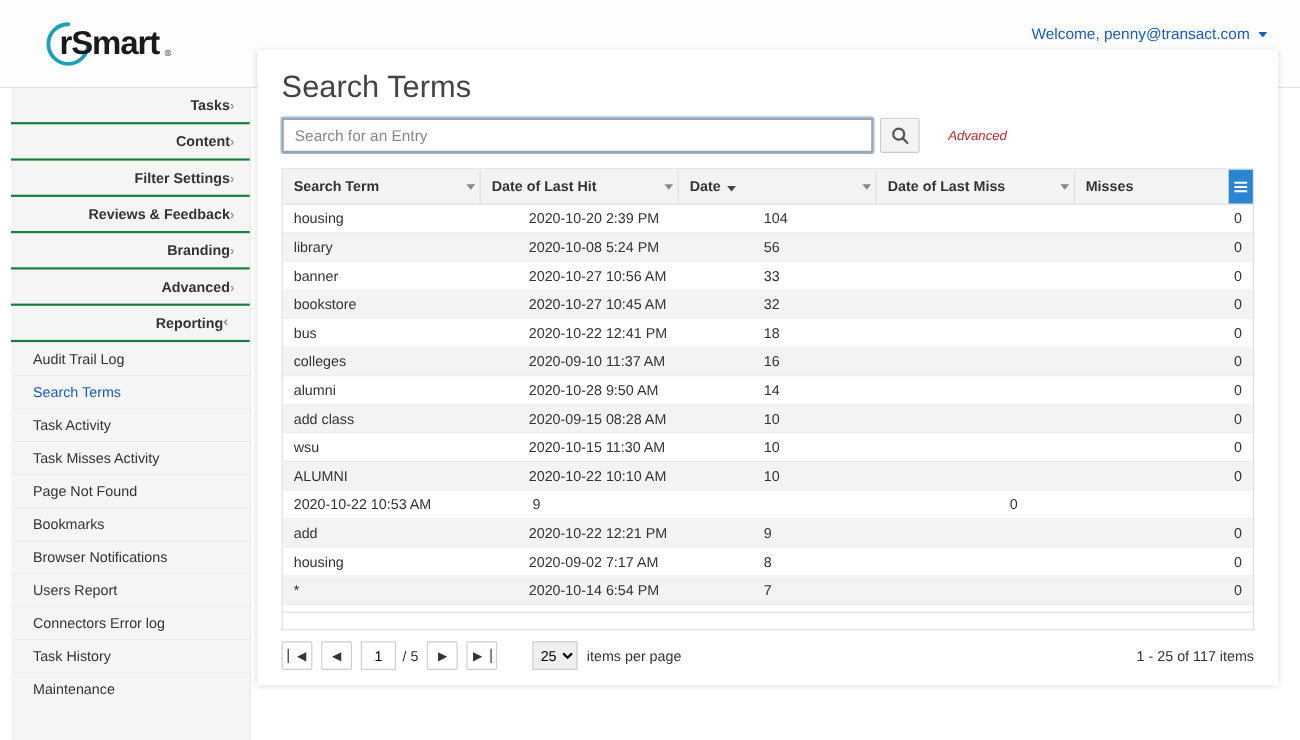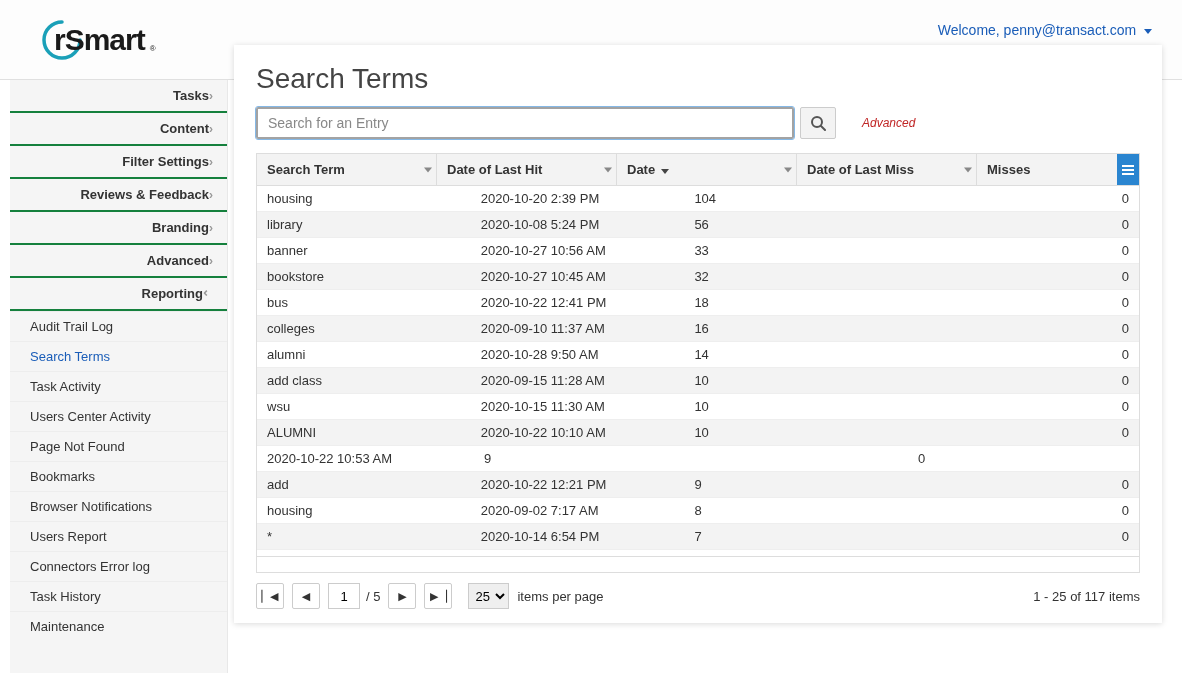--- a/index.html
+++ b/index.html
@@ -256,21 +256,21 @@
     width: 32px; height: 26px;
     text-align: center;
     border: 1px solid #ccc;
     font-size: 13px;
   }
   .pg-of { font-size: 13px; color: #333; margin-left:-2px;}
   .pg-select {
     height: 26px;
     border: 1px solid #ccc;
     font-size: 13px;
-    margin-left: 8px;
+    margin-left: 24px;
     padding: 0 2px;
   }
   .pg-label { font-size: 13px; }
   .pg-summary { margin-left: auto; font-size: 13px; }
 
   
   ::-webkit-scrollbar { width: 14px; height: 14px; }
   ::-webkit-scrollbar-track { background: #f1f1f1; }
   ::-webkit-scrollbar-thumb { background: #c4c4c4; }
 </style>
@@ -319,21 +319,21 @@
       <span class="chev">›</span>
     </div>
     <div class="sidebar-group expanded">
       <span>Reporting</span>
       <span class="chev">⌄</span>
     </div>
     <div class="sidebar-subitems">
       <div class="sidebar-sub">Audit Trail Log</div>
       <div class="sidebar-sub active">Search Terms</div>
       <div class="sidebar-sub">Task Activity</div>
-      <div class="sidebar-sub">Users Center Activity</div>
+      <div class="sidebar-sub">Task Misses Activity</div>
       <div class="sidebar-sub">Page Not Found</div>
       <div class="sidebar-sub">Bookmarks</div>
       <div class="sidebar-sub">Browser Notifications</div>
       <div class="sidebar-sub">Users Report</div>
       <div class="sidebar-sub">Connectors Error log</div>
       <div class="sidebar-sub">Task History</div>
       <div class="sidebar-sub">Maintenance</div>
     </div>
   </div>
 
@@ -411,21 +411,21 @@
         </div>
         <div class="row">
           <div class="cell c0">alumni</div>
           <div class="cell c1">2020-10-28 9:50 AM</div>
           <div class="cell c2">14</div>
           <div class="cell c3"></div>
           <div class="cell c4">0</div>
         </div>
         <div class="row">
           <div class="cell c0">add class</div>
-          <div class="cell c1">2020-09-15 11:28 AM</div>
+          <div class="cell c1">2020-09-15 08:28 AM</div>
           <div class="cell c2">10</div>
           <div class="cell c3"></div>
           <div class="cell c4">0</div>
         </div>
         <div class="row">
           <div class="cell c0">wsu</div>
           <div class="cell c1">2020-10-15 11:30 AM</div>
           <div class="cell c2">10</div>
           <div class="cell c3"></div>
           <div class="cell c4">0</div>

